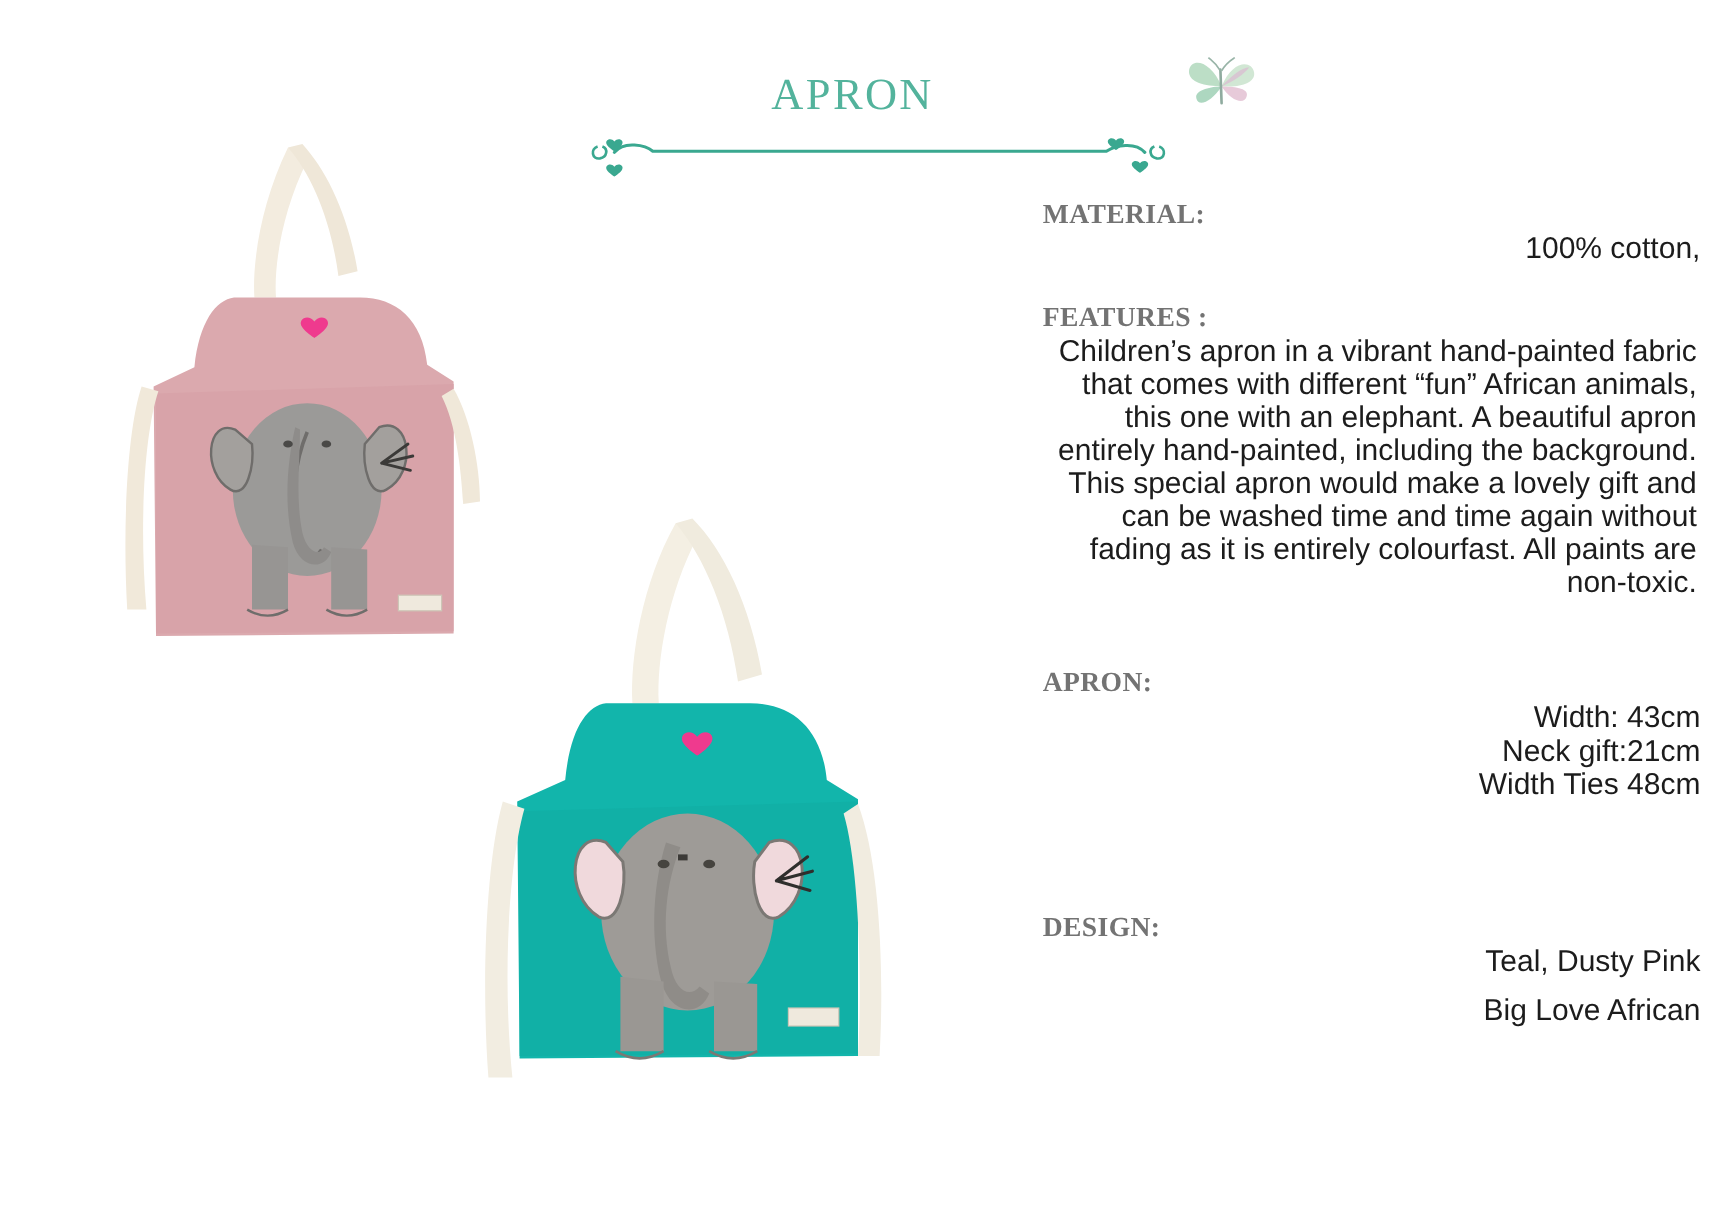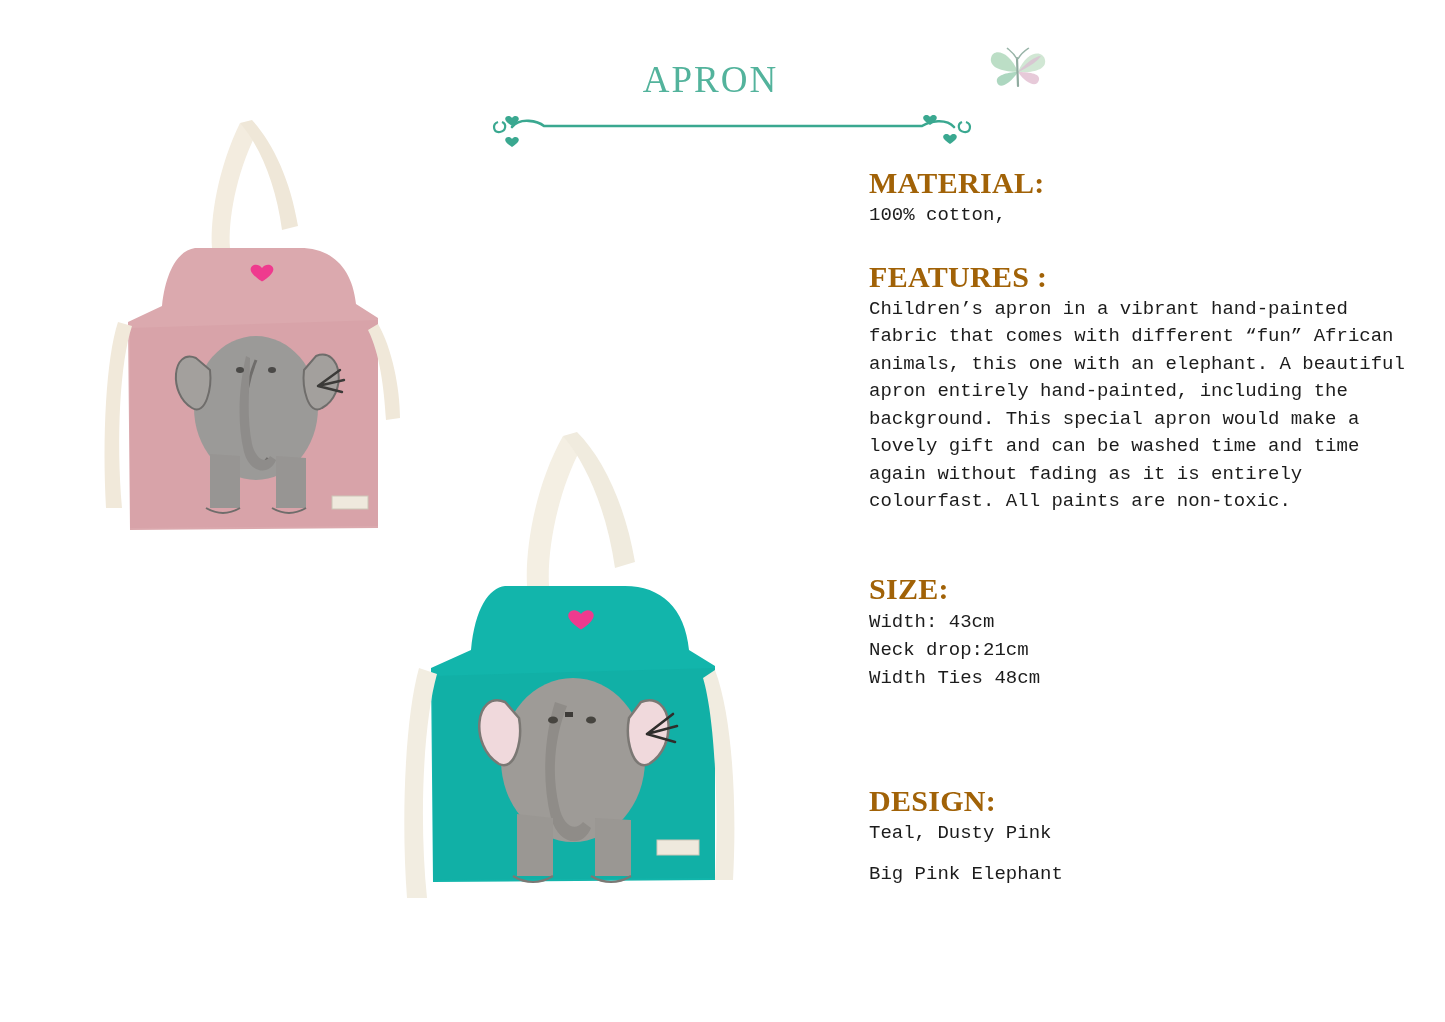--- a/index.html
+++ b/index.html
@@ -65,31 +65,32 @@
   .specs {
     position: absolute;
     left: 869px;
     top: 166px;
     width: 548px;
   }
   .spec-block { margin-bottom: 0; }
   .spec-heading {
     font-family: "Liberation Serif", serif;
     font-weight: bold;
-    font-size: 30px;
-    color: #a16207;
+    font-size: 23px;
+    color: #737373;
     letter-spacing: .3px;
     margin: 0 0 2px 0;
   }
   .spec-text {
-    font-family: Liberation Mono, monospace;
-    font-size: 19px;
+    font-family: Liberation Sans, sans-serif;
+    font-size: 25px;
     line-height: 27.5px;
     color: #1c1c1c;
     margin: 0;
+    text-align: right;
   }
   .gap-sm { height: 30px; }
   .gap-md { height: 56px; }
   .gap-lg { height: 92px; }
   .gap-xs { height: 14px; }
   .features-body { max-width: 545px; }
   .size-list div { line-height: 28px; }
 </style>
 </head>
 <body>
@@ -195,39 +196,39 @@
   <div class="gap-sm"></div>
 
   <div class="spec-block">
     <div class="spec-heading">FEATURES :</div>
     <p class="spec-text features-body">Children’s apron in a vibrant hand-painted fabric that comes with different “fun” African animals, this one with an elephant. A beautiful apron entirely hand-painted, including the background. This special apron would make a lovely gift and can be washed time and time again without fading as it is entirely colourfast. All paints are non-toxic.</p>
   </div>
 
   <div class="gap-md"></div>
 
   <div class="spec-block">
-    <div class="spec-heading">SIZE:</div>
+    <div class="spec-heading">APRON:</div>
     <div class="spec-text size-list">
       <div>Width: 43cm</div>
-      <div>Neck drop:21cm</div>
+      <div>Neck gift:21cm</div>
       <div>Width Ties 48cm</div>
     </div>
   </div>
 
   <div class="gap-lg"></div>
 
   <div class="spec-block">
     <div class="spec-heading">DESIGN:</div>
     <p class="spec-text">Teal, Dusty Pink</p>
   </div>
 
   <div class="gap-xs"></div>
 
   <div class="spec-block">
-    <p class="spec-text">Big Pink Elephant</p>
+    <p class="spec-text">Big Love African</p>
   </div>
 
   <div class="gap-xs"></div>
 
   <div class="spec-block">
   </div>
 
 </div>
 
 </body></html>

